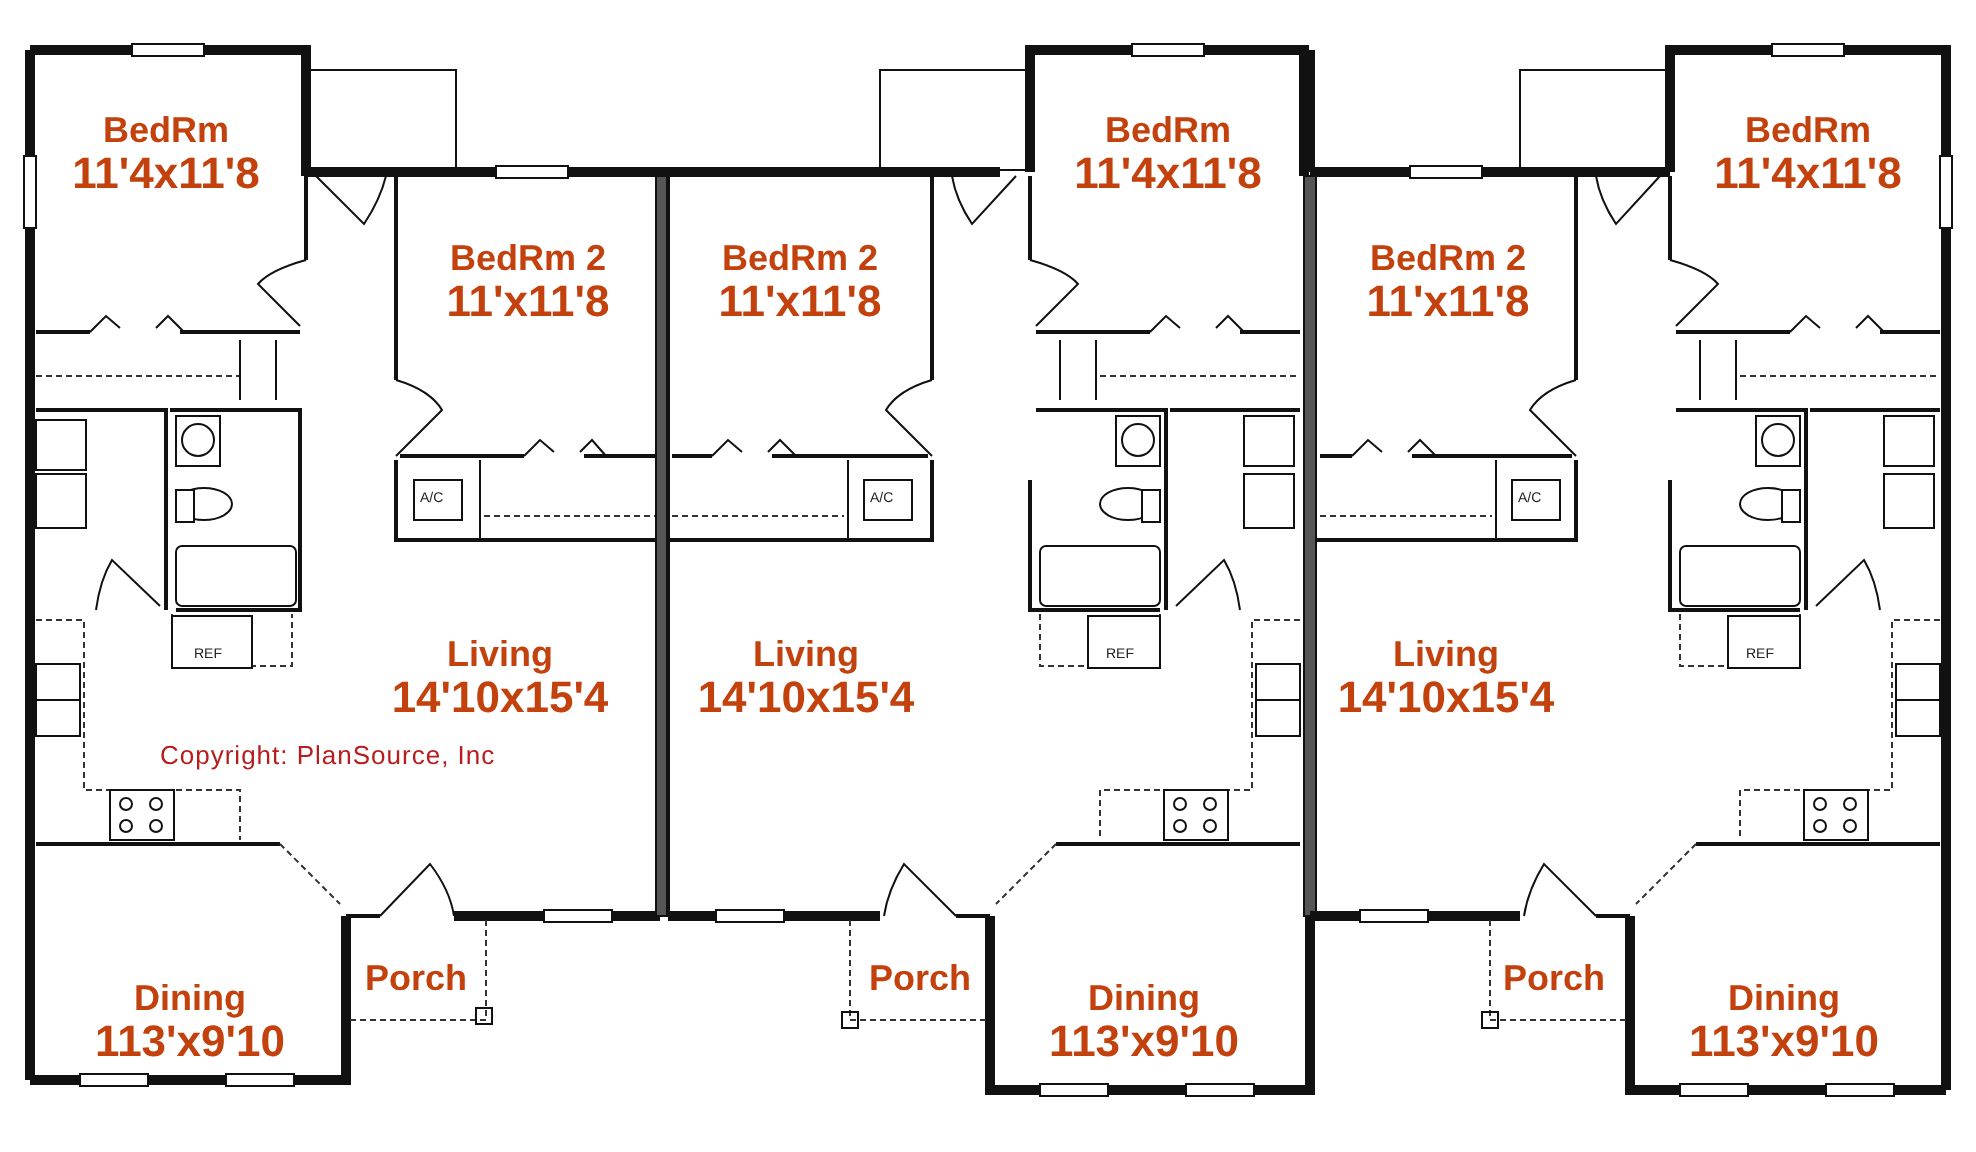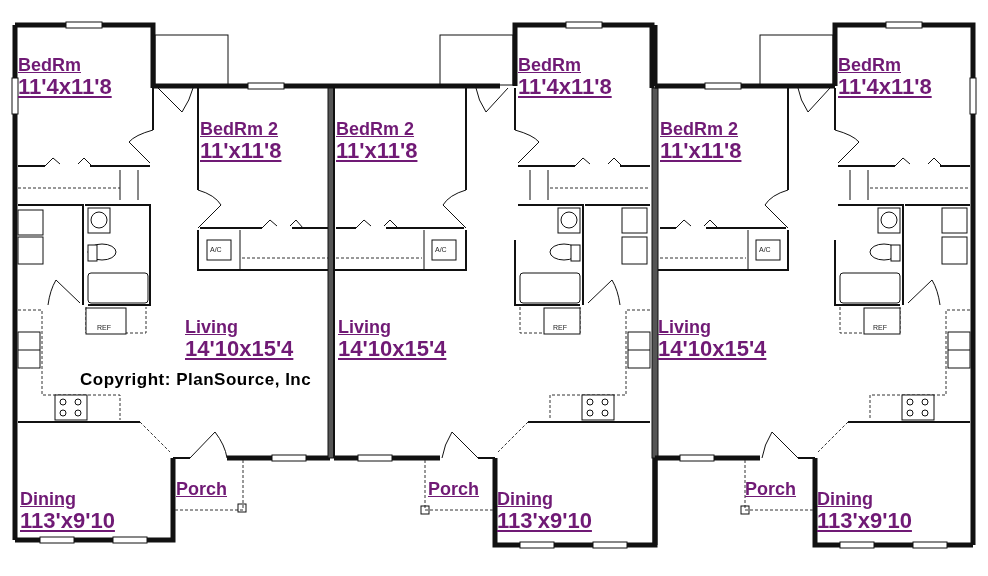--- a/index.html
+++ b/index.html
@@ -5,25 +5,25 @@
     html, body { margin: 0; padding: 0; background: #ffffff; }
     body { width: 988px; height: 576px; overflow: hidden; position: relative; font-family: "Liberation Sans", sans-serif; }
     #plan { position: absolute; left: 0; top: 0; width: 988px; height: 576px; }
     .wall { fill: none; stroke: #111; stroke-width: 5; }
     .wall-in { fill: none; stroke: #111; stroke-width: 2; }
     .thin { fill: none; stroke: #111; stroke-width: 1; }
     .dash { fill: none; stroke: #333; stroke-width: 1; stroke-dasharray: 3 2; }
     .party { fill: #555; stroke: #111; stroke-width: 1; }
     .fixture { fill: #fff; stroke: #111; stroke-width: 1; }
     .win { fill: #fff; stroke: #111; stroke-width: 1; }
-    .label { position: absolute; font-family: "Liberation Sans", sans-serif; font-weight: bold; color: #701a75; text-align: left; line-height: 1.05; white-space: nowrap; text-decoration: underline; }
+    .label { position: absolute; font-family: "Liberation Sans", sans-serif; font-weight: bold; color: #c2410c; text-align: center; line-height: 1.05; white-space: nowrap; }
     .label .name { font-size: 18px; display: block; }
     .label .dim { font-size: 22px; display: block; }
     .small { position: absolute; font-family: "Liberation Sans", sans-serif; font-size: 7px; color: #222; }
-    .copyright { position: absolute; font-family: "Liberation Sans", sans-serif; font-weight: bold; font-size: 17px; color: #000000; letter-spacing: 0.5px; white-space: nowrap; }
+    .copyright { position: absolute; font-family: "Liberation Sans", sans-serif; font-weight: normal; font-size: 13px; color: #b91c1c; letter-spacing: 0.5px; white-space: nowrap; }
   </style>
 </head>
 <body>
 
 <svg id="plan" viewBox="0 0 988 576" xmlns="http://www.w3.org/2000/svg">
 
   <g>
 
     <path class="wall" d="M15,25 L153,25 L153,88"></path>
     <path class="wall" d="M15,25 L15,540"></path>

